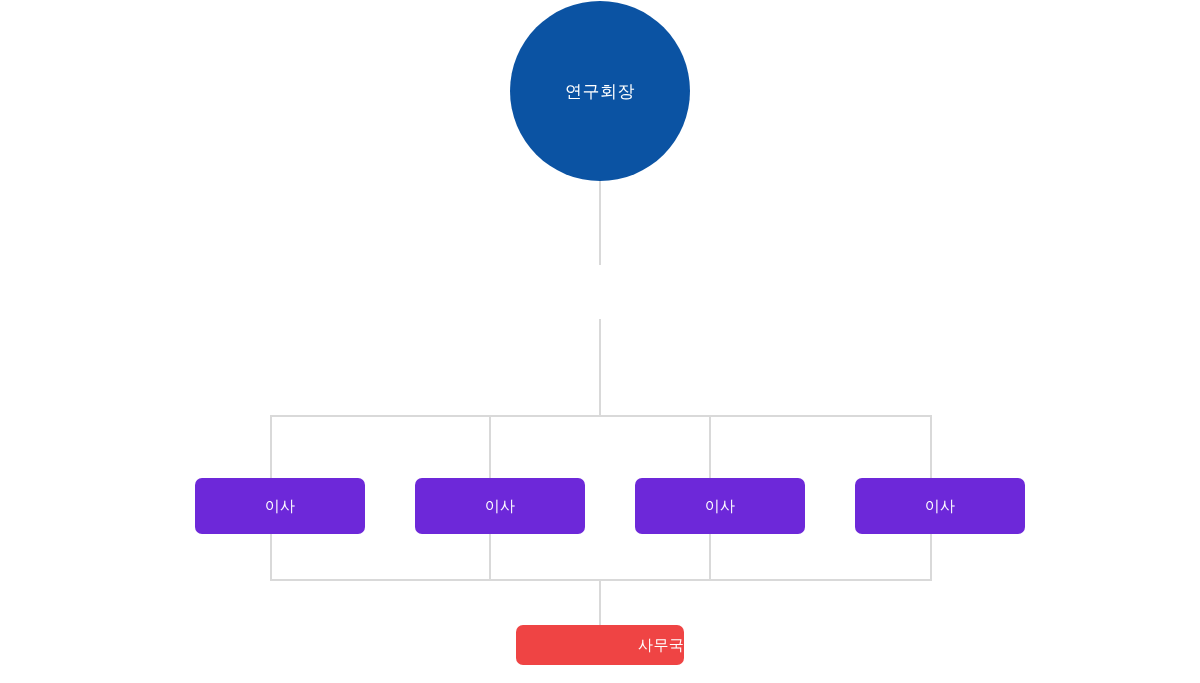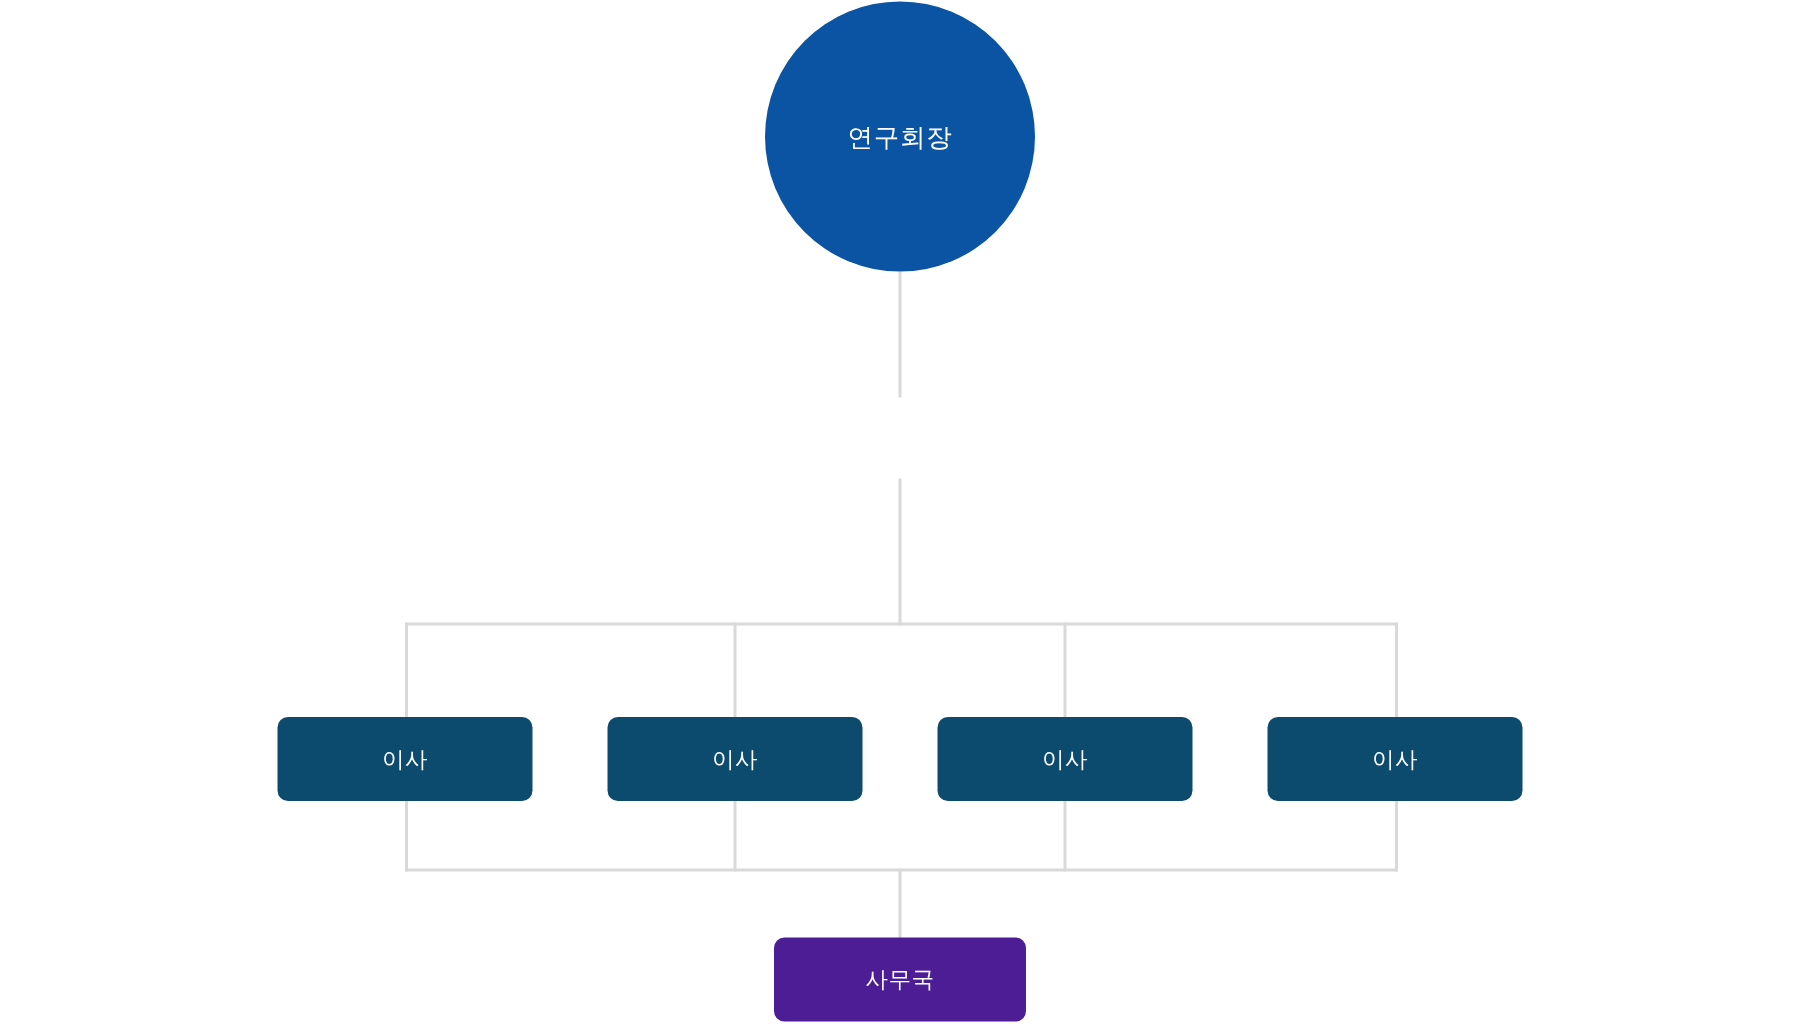--- a/index.html
+++ b/index.html
@@ -61,33 +61,35 @@
     top: 263px;
     width: 168px;
     height: 56px;
     background: #00bcdc;
   }
 
   .node-director {
     top: 478px;
     width: 170px;
     height: 56px;
-    background: #0c4a6e;
+    background: #6d28d9;
+    margin-left: 10px;
   }
   .node-director.d1 { left: 185px; }
   .node-director.d2 { left: 405px; }
   .node-director.d3 { left: 625px; }
   .node-director.d4 { left: 845px; }
 
   .node-office {
     left: 516px;
     top: 625px;
     width: 168px;
-    height: 56px;
-    background: #4c1d95;
+    height: 40px;
+    background: #ef4444;
+    justify-content: flex-end;
   }
 
   .node-label {
     pointer-events: none;
   }
 </style>
 </head>
 <body>
 
 <div id="org-chart">

